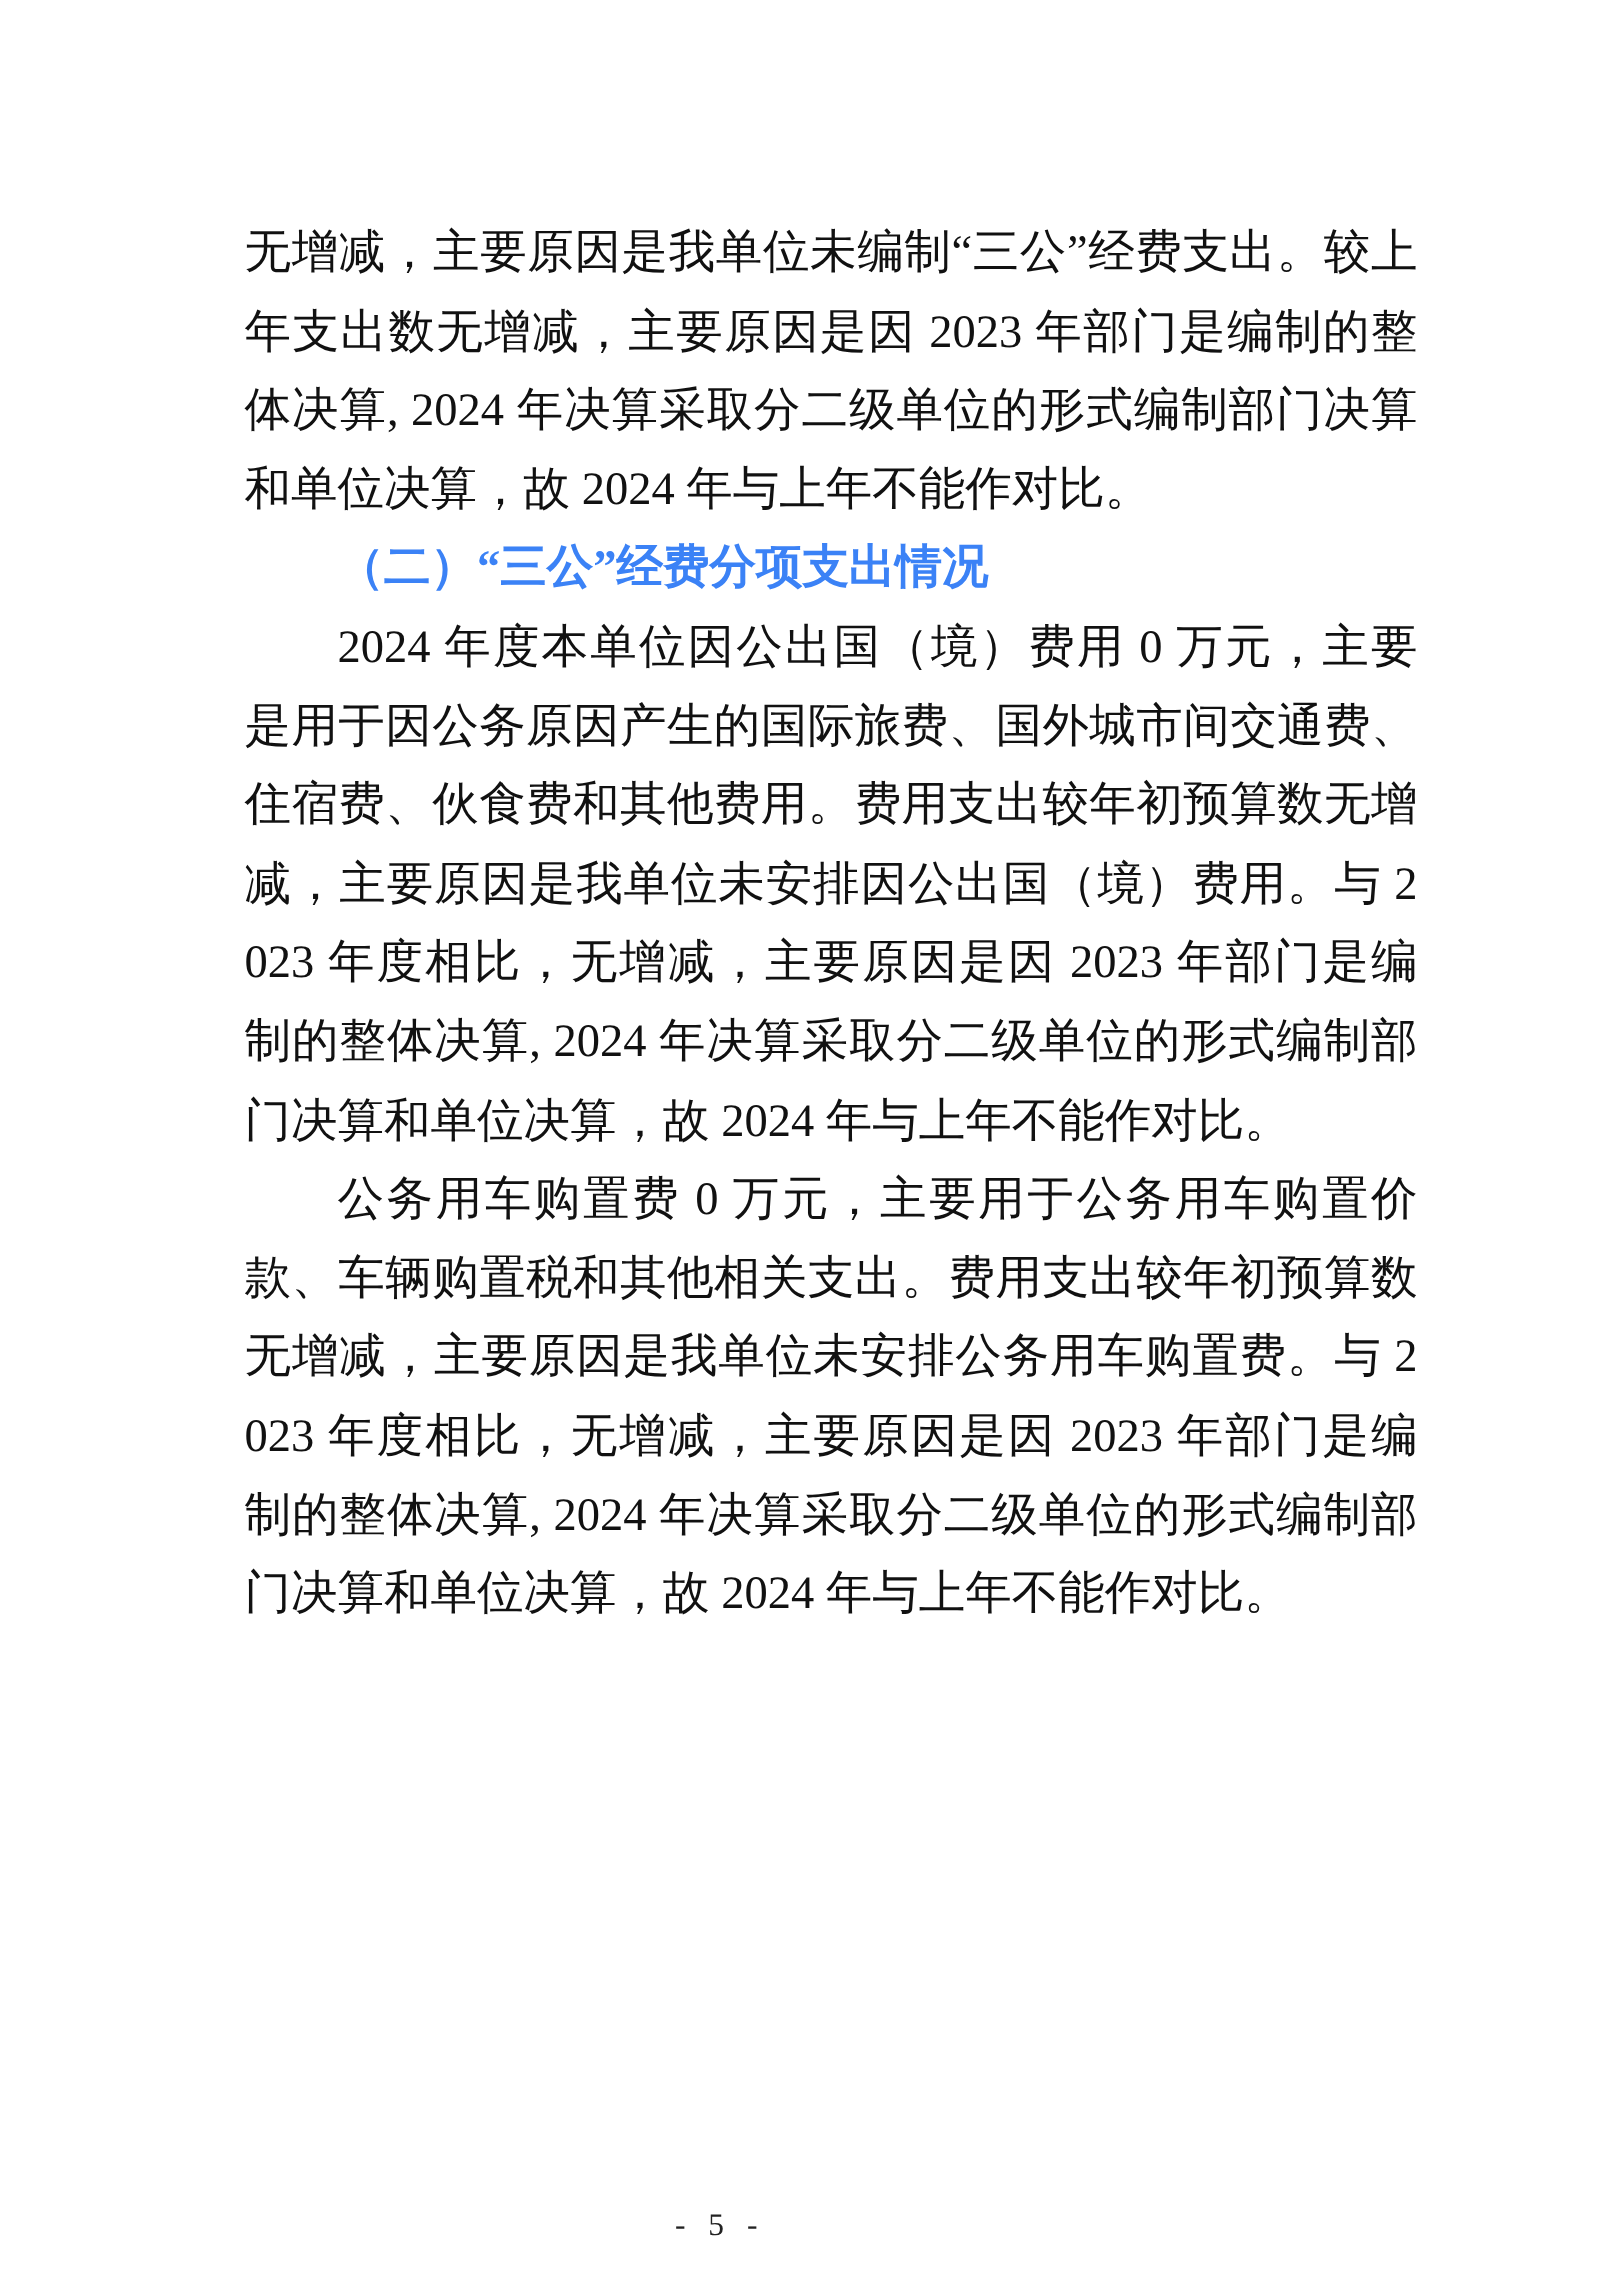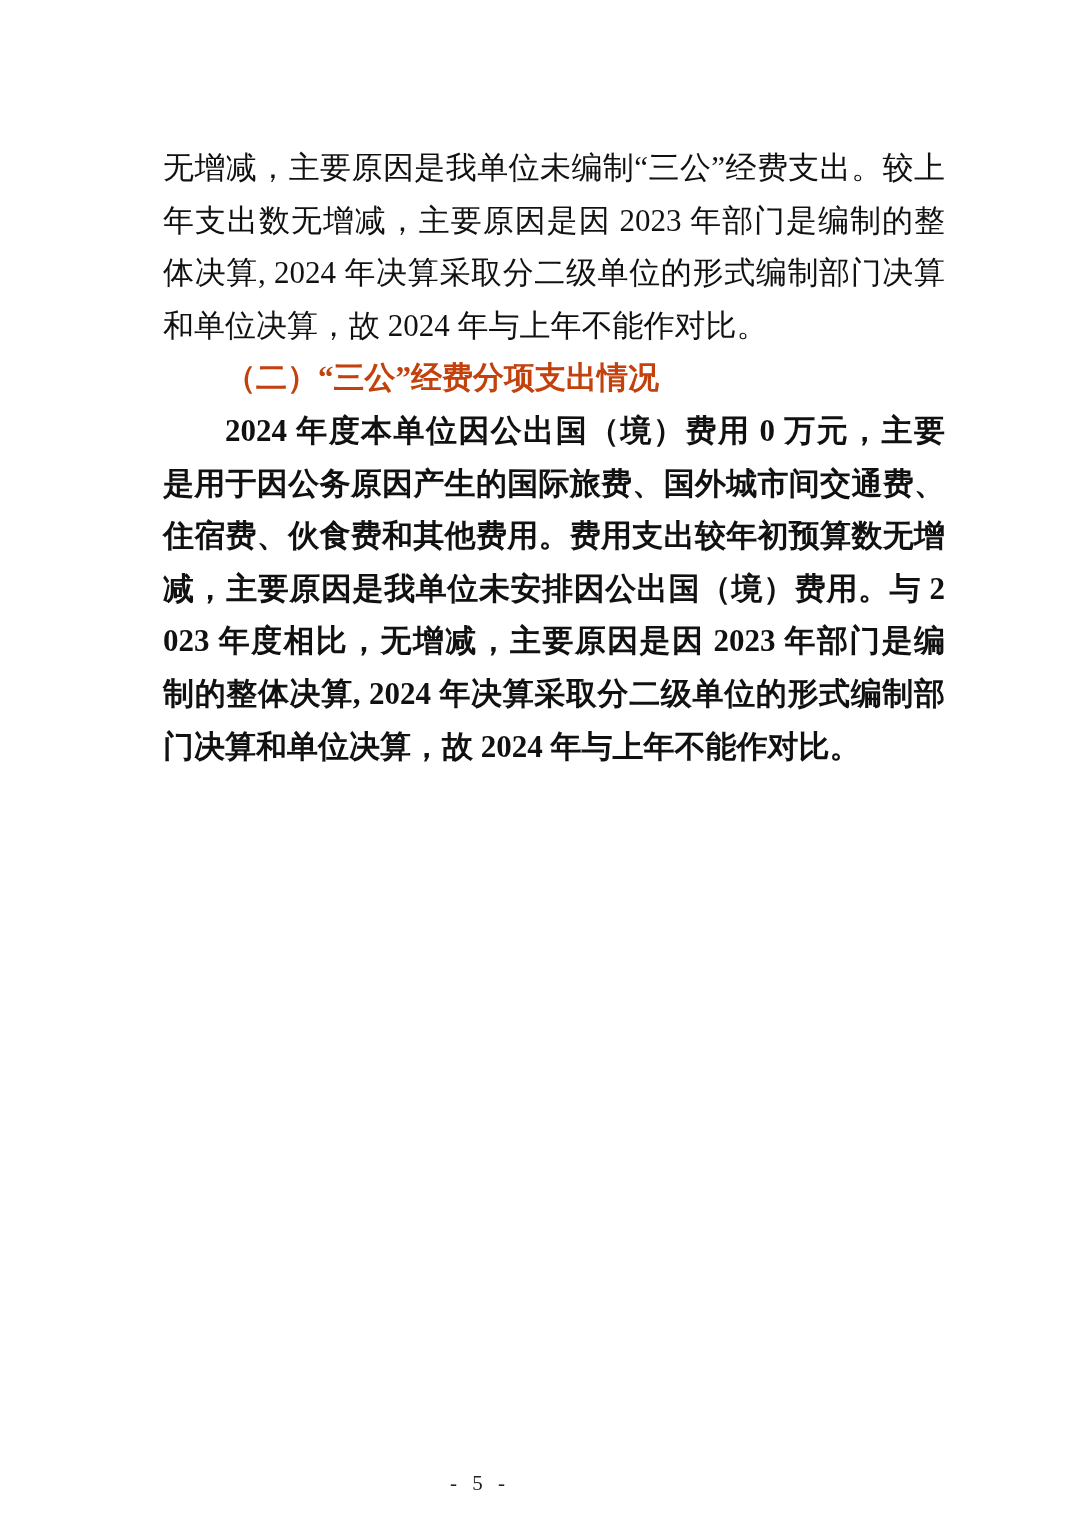--- a/index.html
+++ b/index.html
@@ -26,29 +26,28 @@
   .par {
     margin: 0;
     font-size: 31px;
     line-height: 52.6px;
     text-align: justify;
     text-justify: inter-character;
     word-break: break-all;
   }
   .par.indent {
     text-indent: 2em;
-    font-weight: bold;
   }
   .heading {
     margin: 0;
     font-size: 31px;
     line-height: 52.6px;
     font-weight: bold;
     text-indent: 2em;
-    color: #c2410c;
+    color: #3b82f6;
   }
   .footer {
     position: absolute;
     left: 0;
     right: 0;
     bottom: 24px;
     text-align: center;
   }
   .page-number {
     font-size: 21px;
@@ -58,17 +57,18 @@
   }
 </style>
 </head>
 <body>
 
 <div class="page">
   <div class="content" id="content">
       <p class="par">无增减，主要原因是我单位未编制“三公”经费支出。较上年支出数无增减，主要原因是因 2023 年部门是编制的整体决算, 2024 年决算采取分二级单位的形式编制部门决算和单位决算，故 2024 年与上年不能作对比。</p>
       <p class="heading">（二）“三公”经费分项支出情况</p>
       <p class="par indent">2024 年度本单位因公出国（境）费用 0 万元，主要是用于因公务原因产生的国际旅费、国外城市间交通费、住宿费、伙食费和其他费用。费用支出较年初预算数无增减，主要原因是我单位未安排因公出国（境）费用。与 2023 年度相比，无增减，主要原因是因 2023 年部门是编制的整体决算, 2024 年决算采取分二级单位的形式编制部门决算和单位决算，故 2024 年与上年不能作对比。</p>
+      <p class="par indent">公务用车购置费 0 万元，主要用于公务用车购置价款、车辆购置税和其他相关支出。费用支出较年初预算数无增减，主要原因是我单位未安排公务用车购置费。与 2023 年度相比，无增减，主要原因是因 2023 年部门是编制的整体决算, 2024 年决算采取分二级单位的形式编制部门决算和单位决算，故 2024 年与上年不能作对比。</p>
     </div>
   <div class="footer">
     <span class="page-number">- 5 -</span>
   </div>
 </div>
 
 </body></html>

